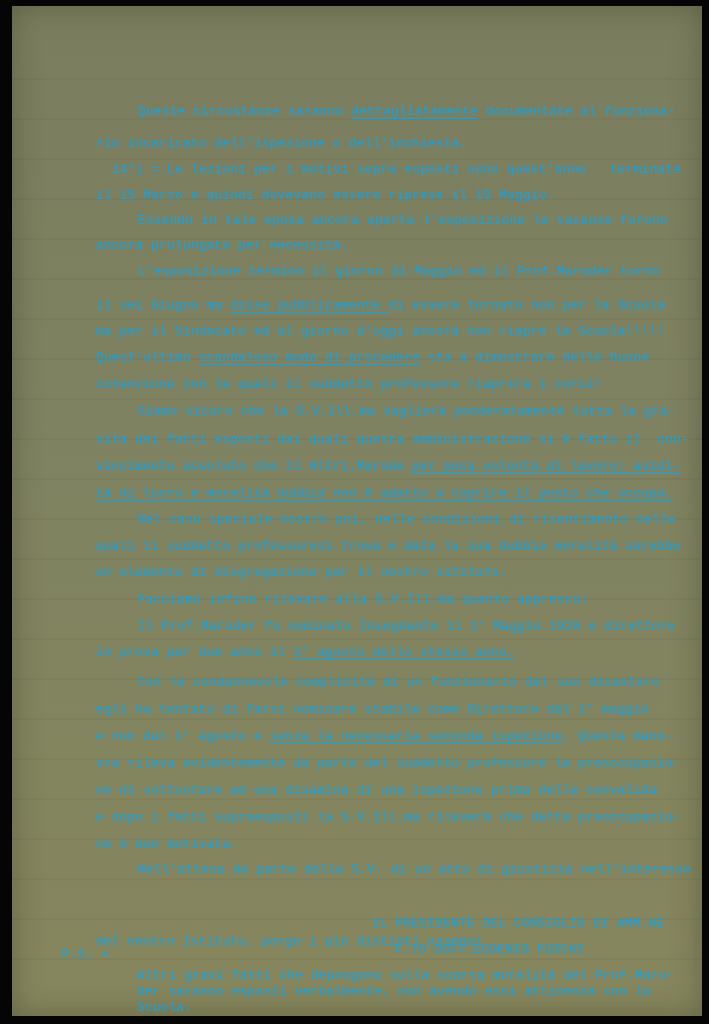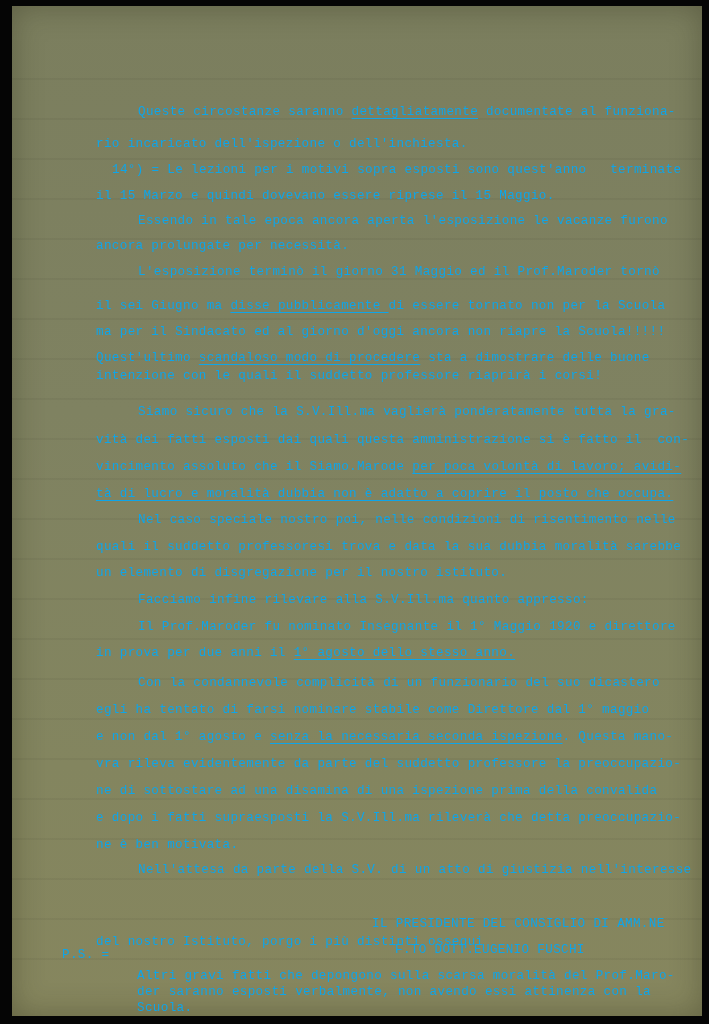--- a/index.html
+++ b/index.html
@@ -48,24 +48,24 @@
     <div class="line indent" style="top: 104px;"><span>Queste circostanze saranno </span><span class="u">dettagliatamente</span><span> documentate al funziona-</span></div>
     <div class="line" style="top: 136px;"><span>rio incaricato dell'ispezione o dell'inchiesta.</span></div>
     <div class="line" style="top: 162px; margin-left: 16px;"><span>14°) = Le lezioni per i motivi sopra esposti sono quest'anno   terminate</span></div>
     <div class="line" style="top: 188px;"><span>il 15 Marzo e quindi dovevano essere riprese il 15 Maggio.</span></div>
     <div class="line indent" style="top: 213px;"><span>Essendo in tale epoca ancora aperta l'esposizione le vacanze furono</span></div>
     <div class="line" style="top: 238px;"><span>ancora prolungate per necessità.</span></div>
     <div class="line indent" style="top: 264px;"><span>L'esposizione terminò il giorno 31 Maggio ed il Prof.Maroder tornò</span></div>
     <div class="line" style="top: 298px;"><span>il sei Giugno ma </span><span class="u">disse pubblicamente </span><span>di essere tornato non per la Scuola</span></div>
     <div class="line" style="top: 324px;"><span>ma per il Sindacato ed al giorno d'oggi ancora non riapre la Scuola!!!!!</span></div>
     <div class="line" style="top: 350px; text-align: center;"><span>Quest'ultimo </span><span class="u">scandaloso modo di procedere</span><span> sta a dimostrare delle buone</span></div>
-    <div class="line" style="top: 368px;"><span>intenzione con le quali il suddetto professore riaprirà i corsi!</span></div>
+    <div class="line" style="top: 377px;"><span>intenzione con le quali il suddetto professore riaprirà i corsi!</span></div>
     <div class="line indent" style="top: 404px;"><span>Siamo sicuro che la S.V.Ill.ma vaglierà ponderatamente tutta la gra-</span></div>
     <div class="line" style="top: 432px;"><span>vità dei fatti esposti dai quali questa amministrazione si è fatto il  con-</span></div>
-    <div class="line" style="top: 459px;"><span>vincimento assoluto che il Siamo.Marode </span><span class="u">per poca volontà di lavoro; avidi-</span></div>
+    <div class="line" style="top: 459px;"><span>vincimento assoluto che il Altri.Marode </span><span class="u">per poca volontà di lavoro; avidi-</span></div>
     <div class="line" style="top: 486px;"><span class="u">tà di lucro e moralità dubbia non è adatto a coprire il posto che occupa.</span></div>
     <div class="line indent" style="top: 512px;"><span>Nel caso speciale nostro poi, nelle condizioni di risentimento nelle</span></div>
     <div class="line" style="top: 539px;"><span>quali il suddetto professoresi trova e data la sua dubbia moralità sarebbe</span></div>
     <div class="line" style="top: 565px;"><span>un elemento di disgregazione per il nostro istituto.</span></div>
     <div class="line indent" style="top: 592px;"><span>Facciamo infine rilevare alla S.V.Ill.ma quanto appresso:</span></div>
     <div class="line indent" style="top: 619px;"><span>Il Prof.Maroder fu nominato Insegnante il 1° Maggio 1920 e direttore</span></div>
     <div class="line" style="top: 645px;"><span>in prova per due anni il </span><span class="u">1° agosto dello stesso anno.</span></div>
     <div class="line indent" style="top: 675px;"><span>Con la condannevole complicità di un funzionario del suo dicastero</span></div>
     <div class="line" style="top: 702px;"><span>egli ha tentato di farsi nominare stabile come Direttore dal 1° maggio</span></div>
     <div class="line" style="top: 729px;"><span>e non dal 1° agosto e </span><span class="u">senza la necessaria seconda ispezione</span><span>. Questa mano-</span></div>

